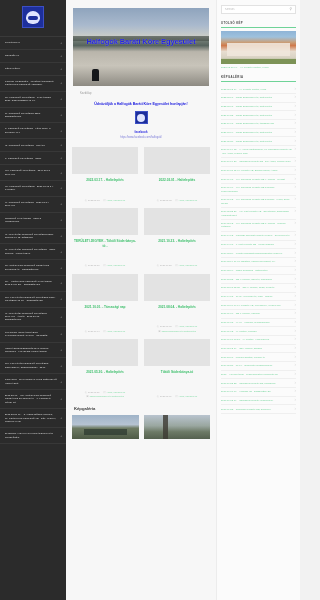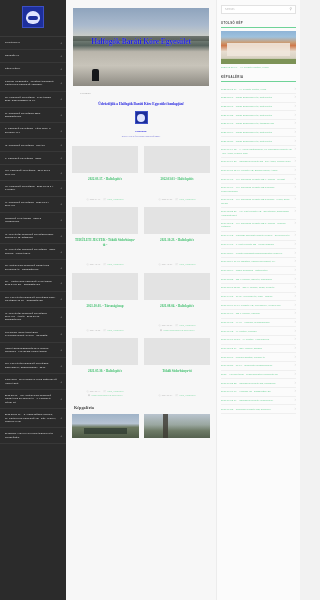--- a/index.html
+++ b/index.html
@@ -66,21 +66,20 @@
     color: #9a9a9a; font-size: 3px; line-height: 1;
   }
 
   
   .center {
     flex: 1 1 auto;
     background: #f7f7f7;
     height: 600px;
     overflow: hidden;
     padding: 6px 6px 0 6px;
-    font-family: Liberation Serif, serif;
   }
   .hero {
     width: 136px; height: 78px;
     margin: 2px auto 0 auto;
     position: relative;
     background: linear-gradient(to bottom,
       #8fa4bd 0%, #a9b9cd 22%, #c9ccc8 36%,
       #6f7a72 42%, #57645e 48%,
       #b9b5ab 56%, #c8c4ba 74%, #8d8a82 100%);
     overflow: hidden;

